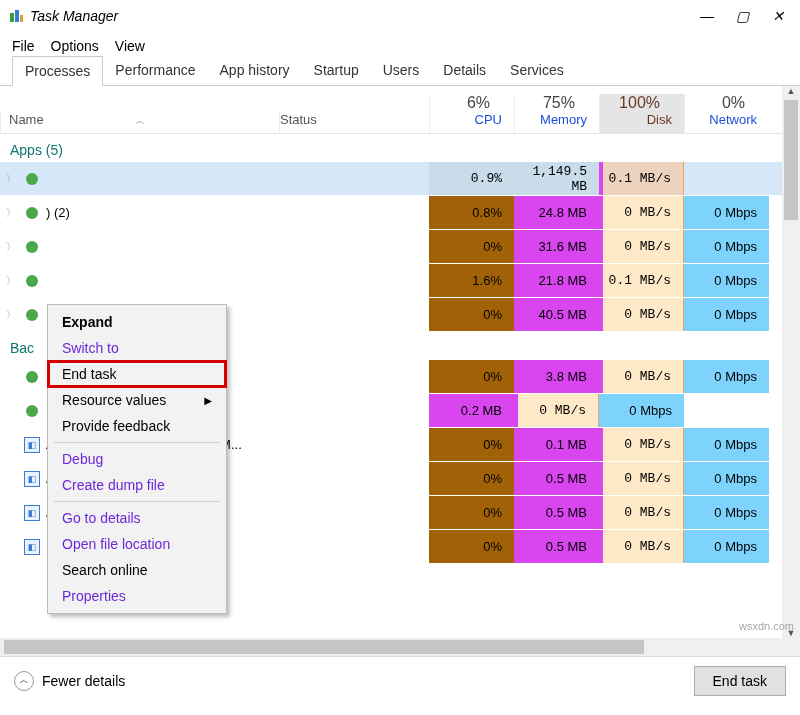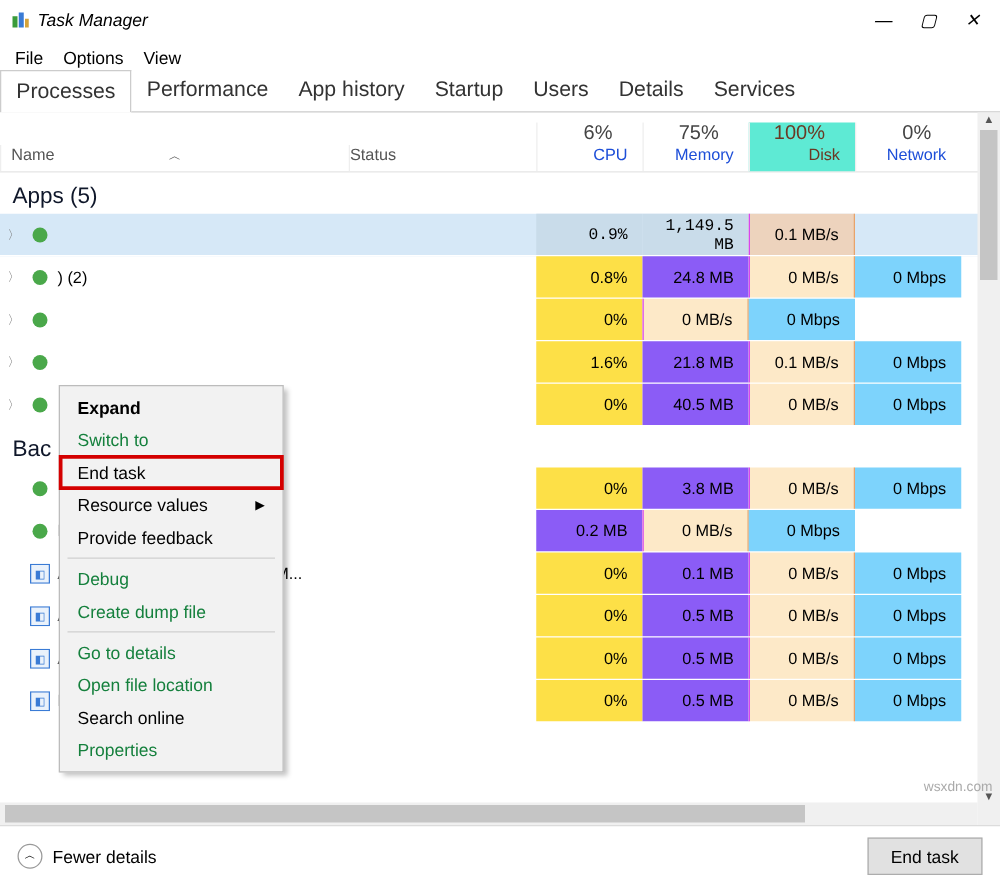--- a/index.html
+++ b/index.html
@@ -4,60 +4,60 @@
 <style>
 * { box-sizing: border-box; font-family: "Segoe UI", Arial, sans-serif; }
 body { margin:0; width:800px; height:715px; background:#fff; overflow:hidden; font-size:13px; color:#000; }
 .titlebar { height:32px; display:flex; align-items:center; padding:0 8px;font-style:italic; }
 .titlebar .icon { width:16px; height:16px; margin-right:6px; }
 .titlebar .title { flex:1; font-size:14px; }
 .win-btns { display:flex; gap:24px; margin-right:8px; }
 .win-btns span { width:12px; display:inline-block; text-align:center; font-size:14px; }
 .menubar { height:24px; display:flex; align-items:flex-end; padding:0 4px; gap:0; font-size:14px; }
 .menubar span { padding:2px 8px; }
-.tabs { display:flex; border-bottom:1px solid #ccc; padding:0 0; font-size:17px; }
+.tabs { display:flex; border-bottom:1px solid #ccc; padding:0 12px; font-size:14px; }
 .tabs span { padding:6px 12px; color:#333; }
 .tabs span.active { border:1px solid #ccc; border-bottom:1px solid #fff; background:#fff; margin-bottom:-1px; }
 .content { position:relative; height:570px; }
 .header-row { display:flex; height:48px; border-bottom:1px solid #e5e5e5; align-items:flex-end; }
 .col-name { width:279px; padding-left:8px; position:relative; }
 .sort-ind { position:absolute; top:2px; left:50%; transform:translateX(-50%); font-size:10px; color:#555;}
 .col-status { width:150px; }
 .col-v { width:85px; text-align:right; padding-right:12px; }
 .col-head { font-size:13px; color:#555; padding-bottom:6px; border-left:1px solid #eee; }
 .col-head .big { font-size:16px; color:#444; display:block; text-align:right; padding-right:12px;}
 .col-head .lbl { font-size:13px; color:#1d4ed8; }
-.disk-head { background:#5eead4; }
+.disk-head { background:#e5e5e5; }
 .disk-head .big, .disk-head .lbl { color:#6a3924; }
 .grid { position:relative; }
 .row { display:flex; height:34px; align-items:center; border-bottom:1px solid #fff; }
 .row .nm { width:279px; display:flex; align-items:center; gap:6px; padding-left:6px; white-space:nowrap; overflow:hidden; text-overflow:ellipsis;}
 .row .st { width:150px; }
 .row .cv { width:85px; text-align:right; padding-right:12px; height:100%; display:flex; align-items:center; justify-content:flex-end; }
 .expander { color:#777; font-size:10px; width:12px; display:inline-block; }
-.section { color:#0f172a; font-size:18px; padding:8px 0 4px 10px; }
-.cpu-c { background:#fde047; }
-.mem-c { background:#8b5cf6; }
-.disk-c { background:#fde9c8; border-left:1px solid #d946ef; border-right:1px solid #e8a36b;}
+.section { color:#0f766e; font-size:14px; padding:8px 0 4px 10px; }
+.cpu-c { background:#a16207; }
+.mem-c { background:#d946ef; }
+.disk-c { background:#fde9c8; border-left:4px solid #d946ef; border-right:1px solid #e8a36b;font-family:Liberation Mono, monospace;}
 .net-c { background:#7dd3fc; }
 .sel { background:#d6e8f7; }
 .sel .cpu-c,.sel .mem-c,.sel .net-c { background:#c9dcea;font-family:Liberation Mono, monospace; }
 .sel .disk-c { background:#edd3bd; }
 .scrollbar { position:absolute; right:0; top:0; bottom:0; width:18px; background:#f0f0f0; }
 .scrollbar .thumb { position:absolute; left:2px; right:2px; top:4px; height:120px; background:#c5c5c5;}
 .scrollbar .arr { position:absolute; left:0; right:0; text-align:center; font-size:9px; color:#555;}
 .hscroll { position:absolute; left:0; right:18px; bottom:0; height:18px; background:#f0f0f0;}
 .hscroll .thumb { position:absolute; top:2px; bottom:2px; left:4px; width:640px; background:#c5c5c5;}
 .footer { height:48px; border-top:1px solid #dcdcdc; display:flex; align-items:center; padding:0 14px; }
 .fewer { display:flex; align-items:center; gap:8px; font-size:14px;}
 .fewer .circ { width:20px; height:20px; border:1px solid #999; border-radius:50%; display:flex; align-items:center; justify-content:center; font-size:9px;}
 .end-btn { margin-left:auto; padding:6px 18px; background:#e1e1e1; border:1px solid #adadad; font-size:14px;}
 .ctx-menu { position:absolute; left:47px; top:218px; width:180px; background:#f2f2f2; border:1px solid #bcbcbc; box-shadow:3px 3px 4px rgba(0,0,0,0.25); z-index:10; padding:4px 0;}
 .ctx-menu .mi { padding:5px 14px; font-size:14px; display:flex; align-items:center; justify-content:space-between;}
-.ctx-menu .mi.disabled { color:#15803d; }
+.ctx-menu .mi.disabled { color:#6d28d9; }
 .ctx-menu .mi.bold { font-weight:600; }
 .ctx-menu .sep { height:1px; background:#d0d0d0; margin:3px 6px; }
 .ctx-menu .hl { outline:3px solid #d40000; outline-offset:-2px; }
 .proc-icon { width:16px; height:16px; display:inline-flex; align-items:center; justify-content:center; }
 .proc-icon.svc { border:1px solid #3a7bd5; background:#eaf2fb; font-size:9px; color:#3a7bd5;}
 .watermark { position:absolute; right:6px; bottom:24px; font-size:11px; color:#aaa; z-index:2;}
 </style>
 </head>
 <body>
 
@@ -155,20 +155,21 @@
             <span class="expander">〉</span>
             <span class="proc-icon">
               <svg width="14" height="14">
                 <circle cx="7" cy="7" r="6" fill="#4aa84a"></circle>
               </svg>
             </span>
             <span></span>
           </div>
     <div class="st"></div>
     <div class="cv cpu-c">0%</div>
+    <div class="cv mem-c">31.6 MB</div>
     <div class="cv disk-c">0 MB/s</div>
     <div class="cv net-c">0 Mbps</div>
   </div>
         <div class="row">
     <div class="nm">
             <span class="expander">〉</span>
             <span class="proc-icon">
               <svg width="14" height="14">
                 <circle cx="7" cy="7" r="6" fill="#4aa84a"></circle>
               </svg>

